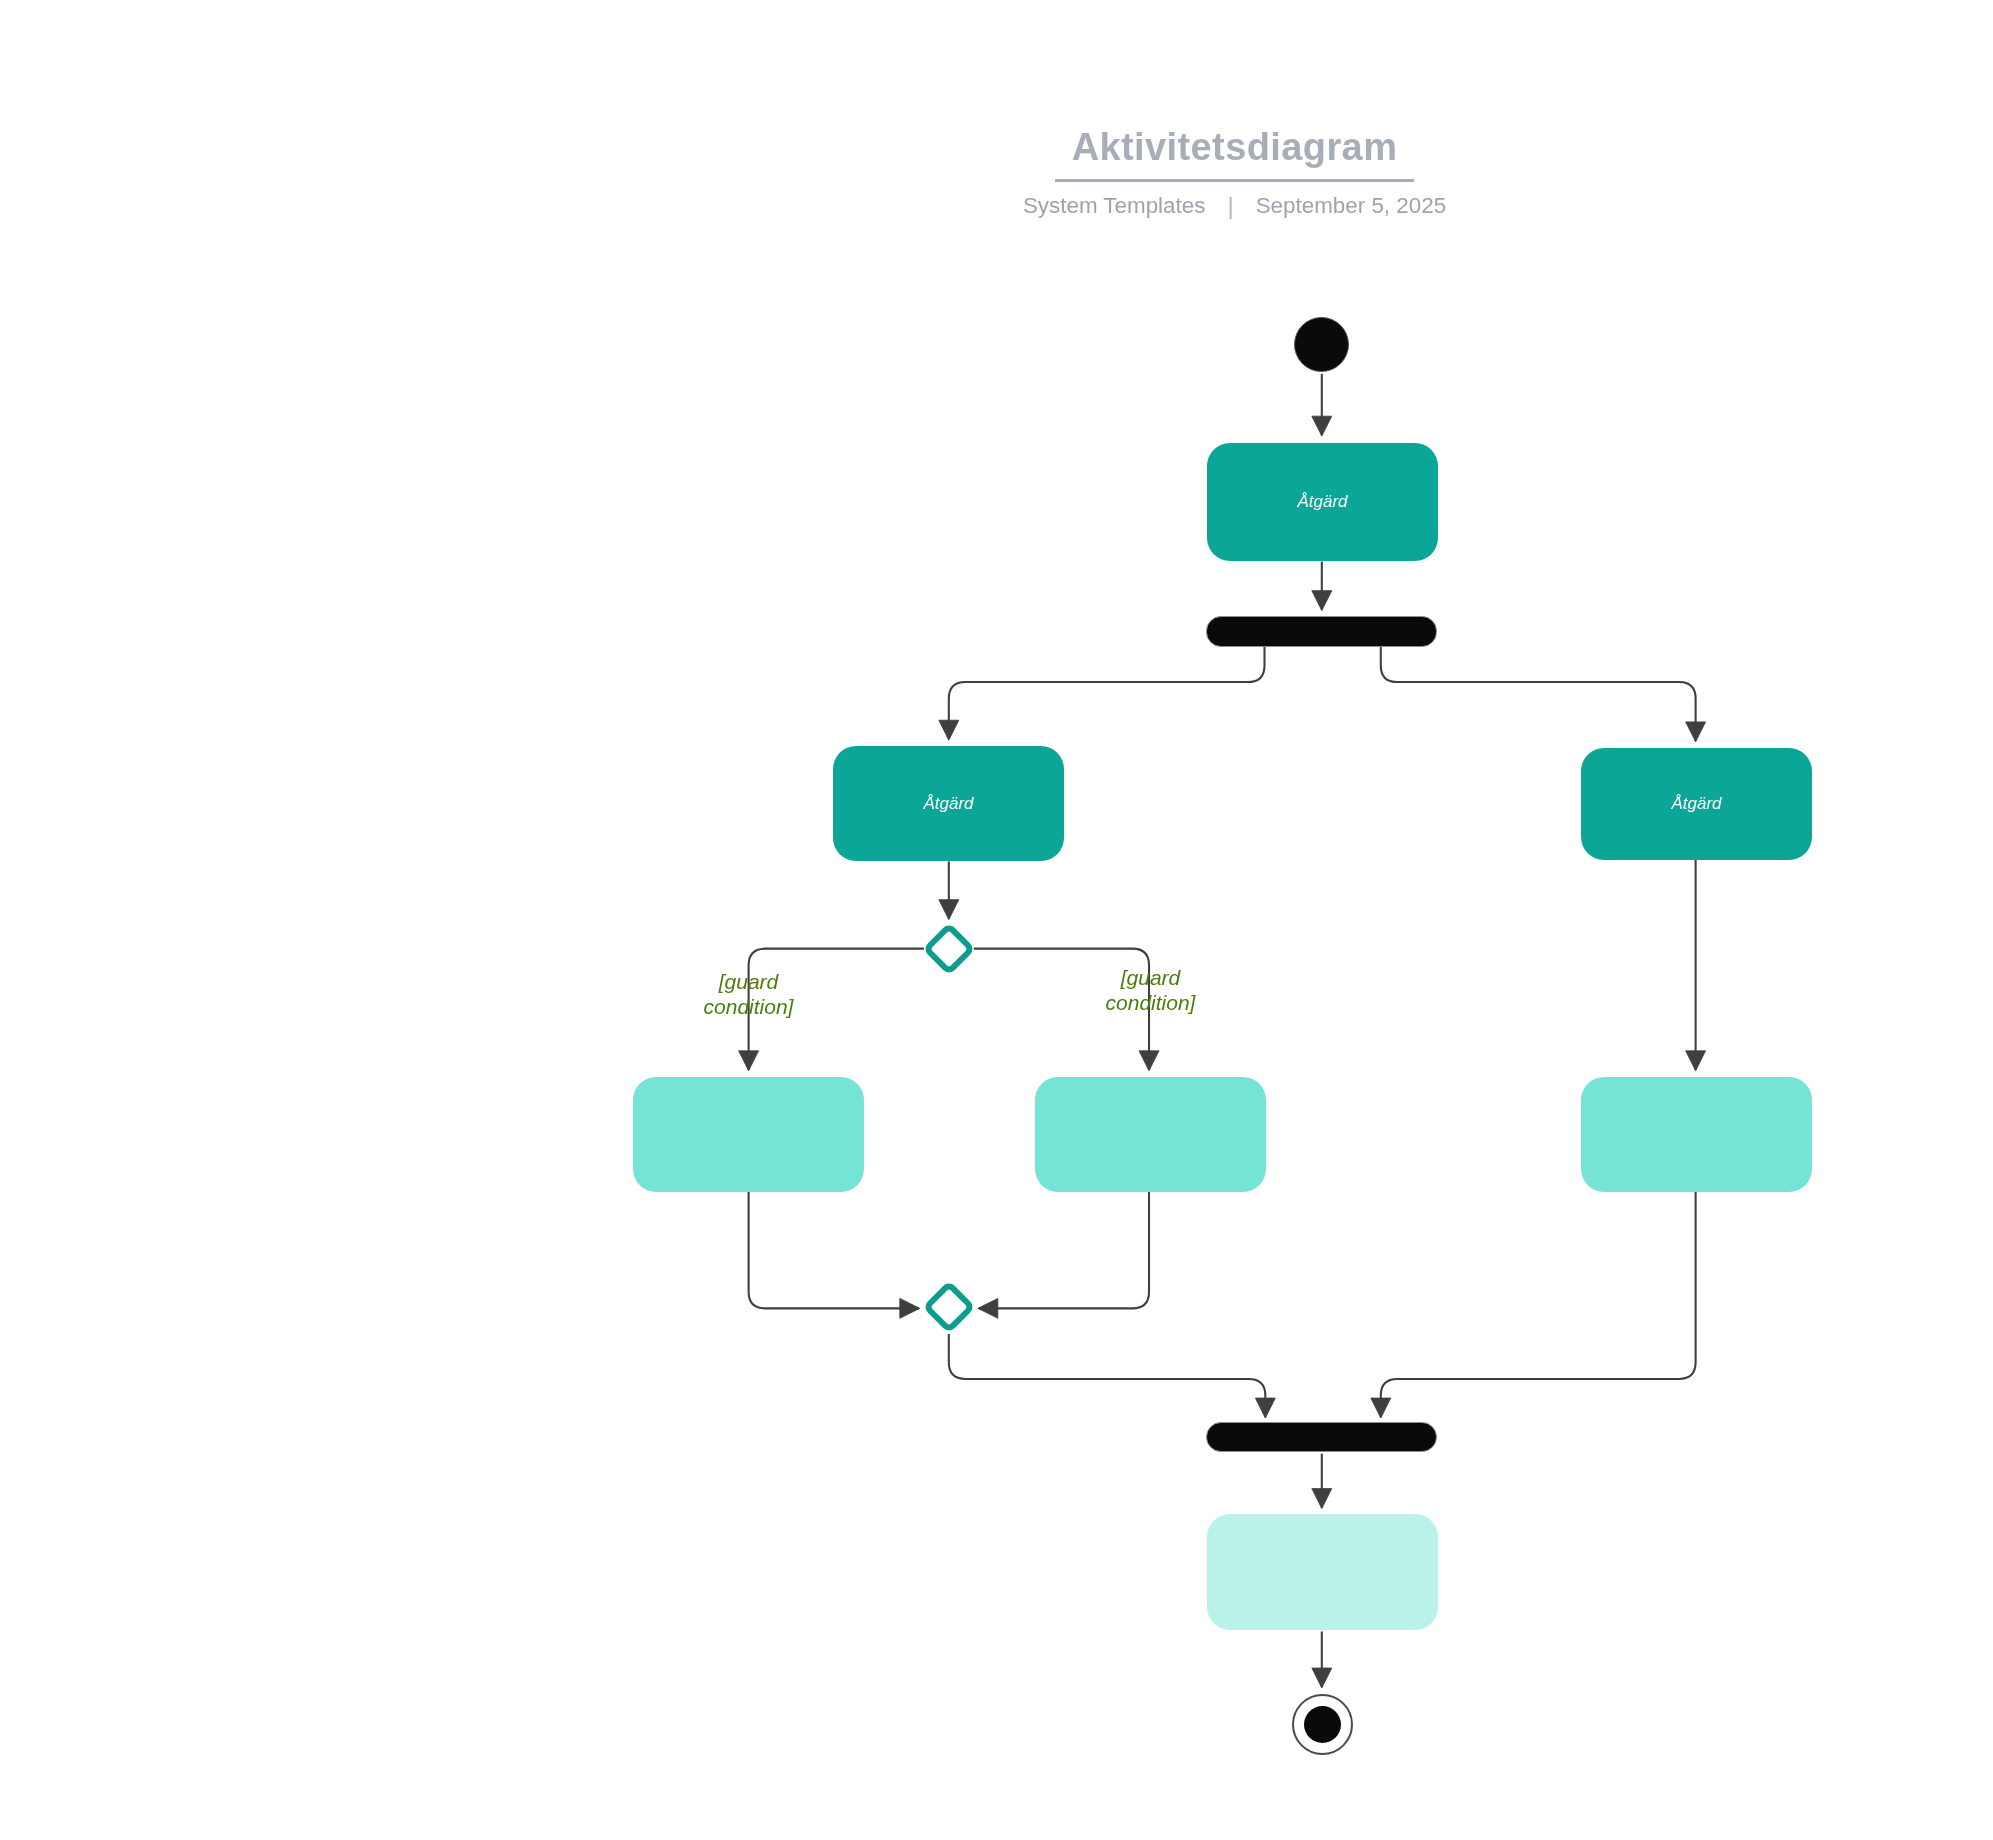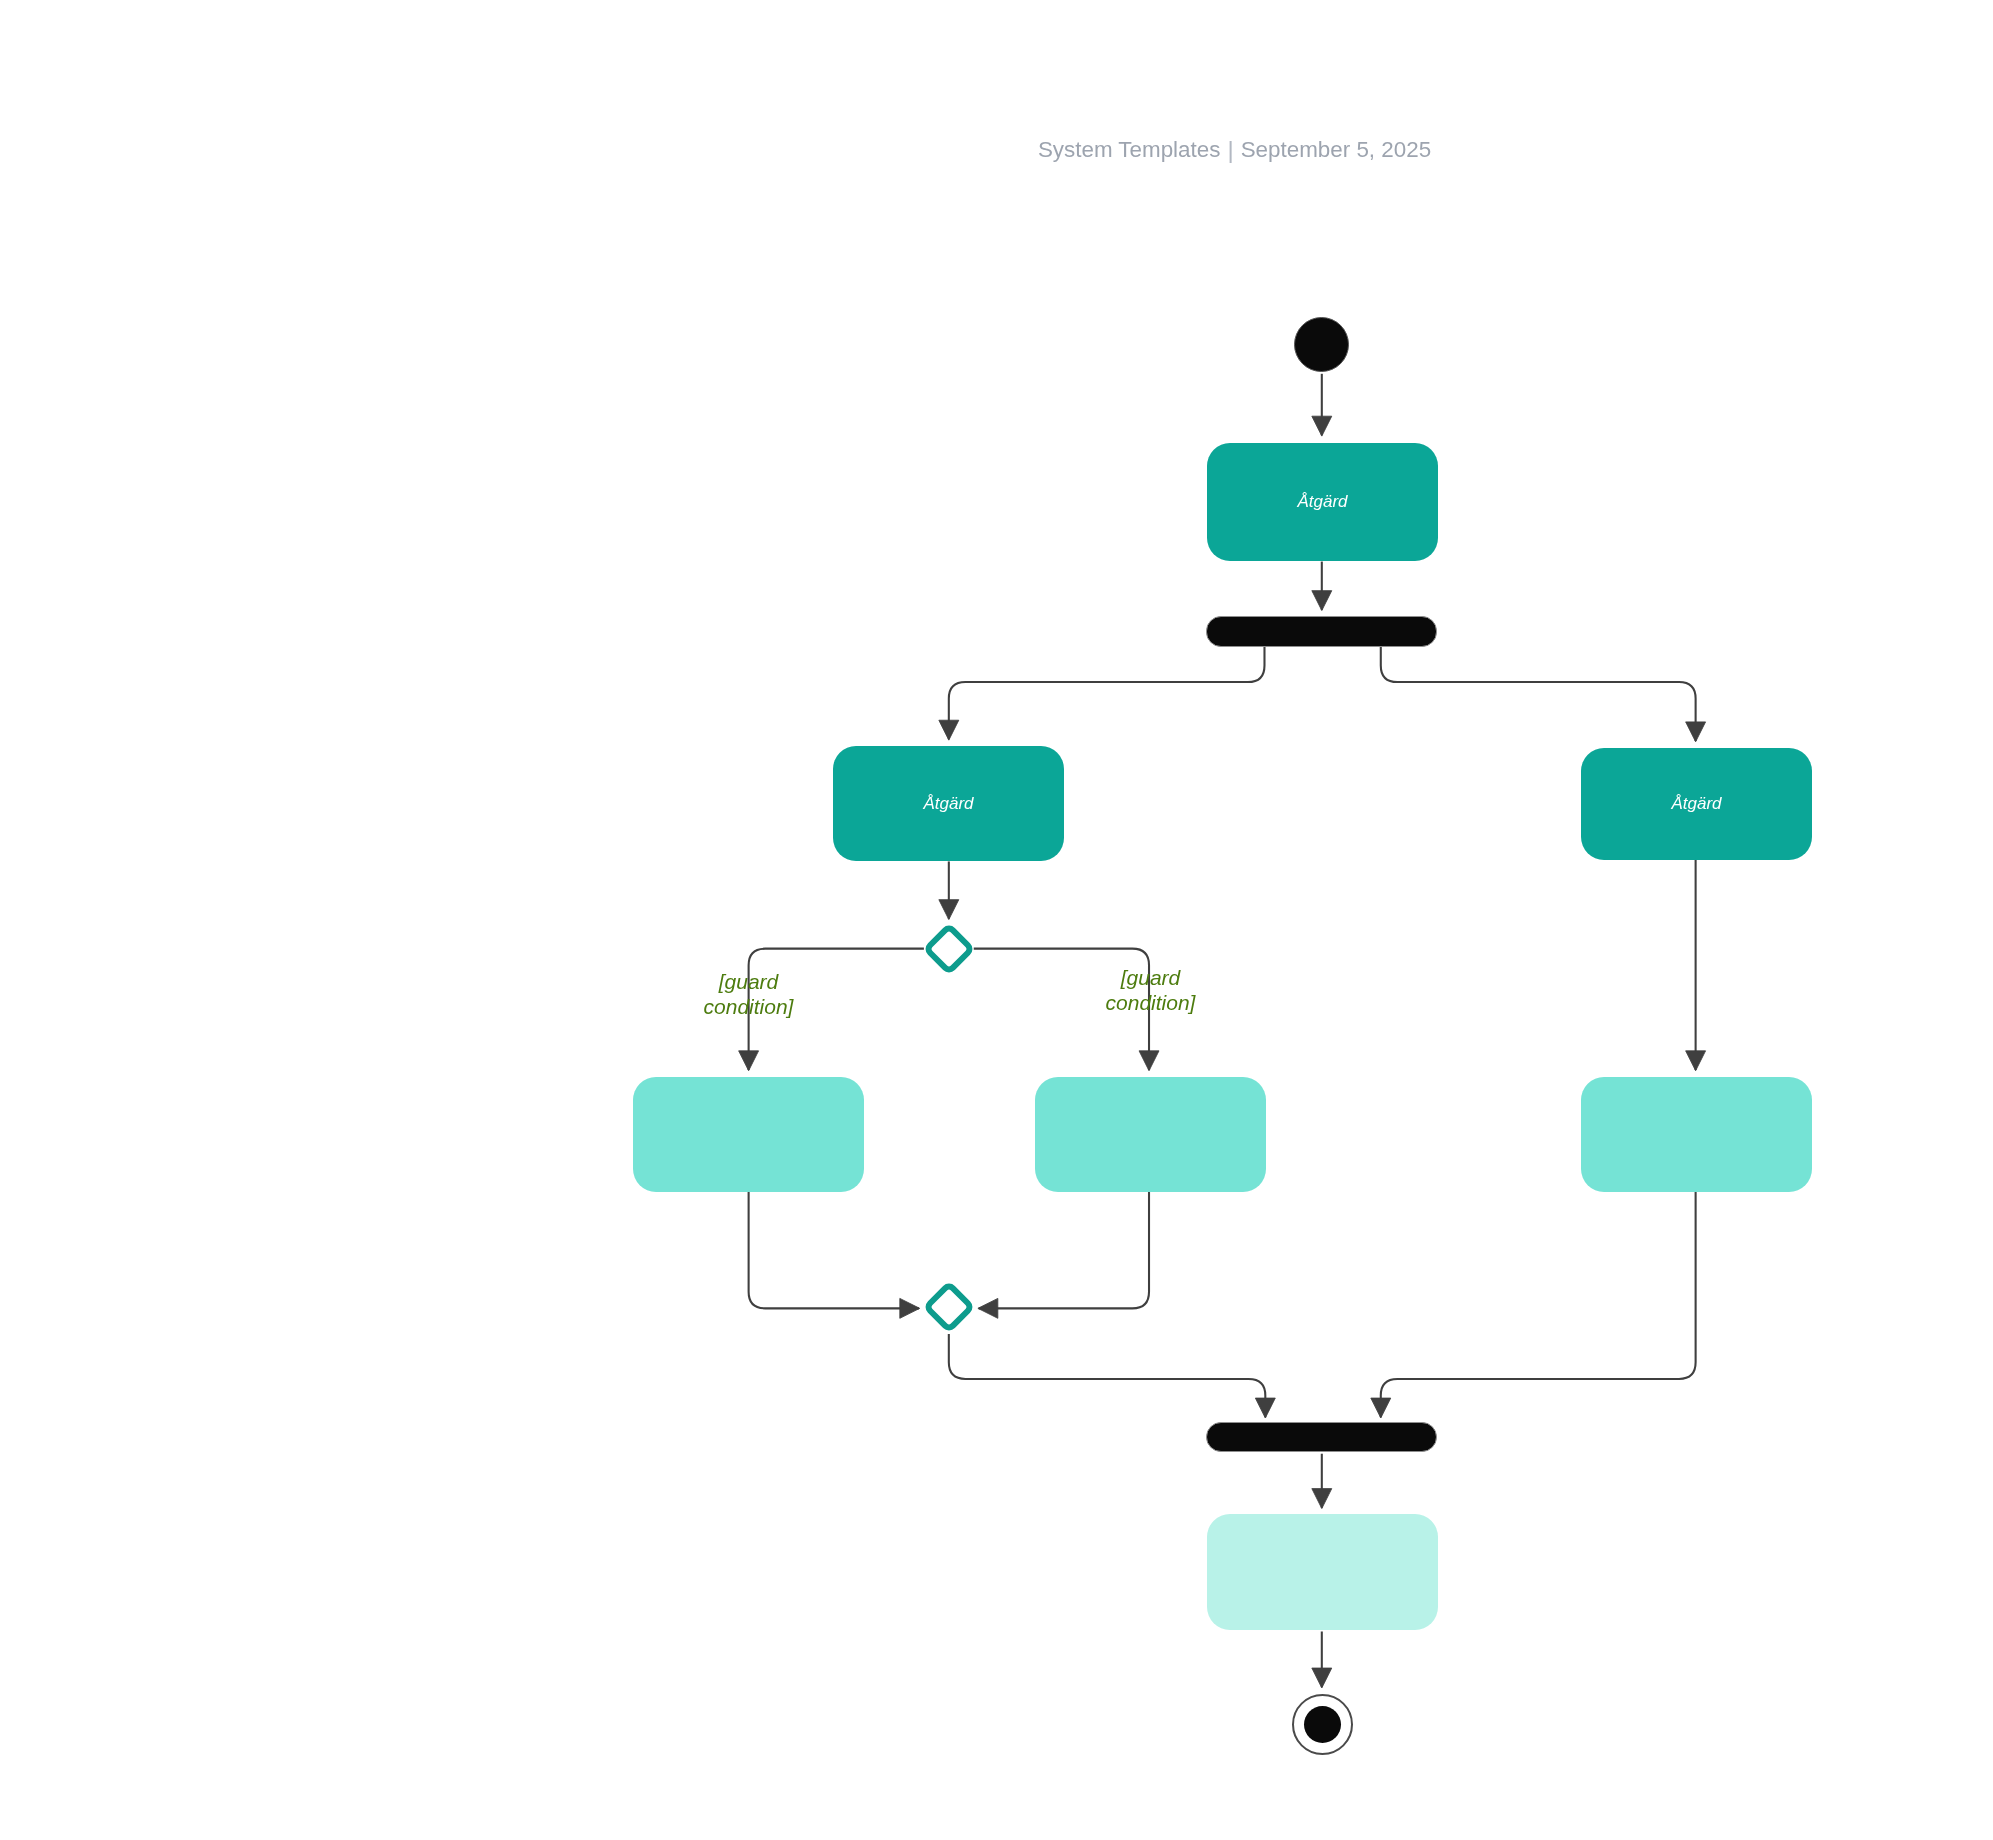--- a/index.html
+++ b/index.html
@@ -19,21 +19,21 @@
   .header .title{
     font-size:38px;font-weight:700;color:#A8AEB8;
     letter-spacing:0.4px;
     padding-bottom:10px;
     border-bottom:3.3px solid #A8AEB8;
     white-space:nowrap;
   }
   .header .subtitle{
     margin-top:10px;
     font-size:22.4px;color:#9DA4AF;
-    display:flex;justify-content:center;align-items:center;gap:7px;
+    display:flex;justify-content:center;align-items:center;gap:22px;
     white-space:nowrap;
   }
   .header .subtitle .divider{color:#B2B8C2;font-weight:300;font-size:24px;}
 
   
   .node{position:absolute;box-sizing:border-box;}
 
   .action{
     border-radius:23px;
     display:flex;align-items:center;justify-content:center;
@@ -82,20 +82,21 @@
   svg.edges path.edge{
     fill:none;stroke:#3F3F3F;stroke-width:2.5px;
   }
 </style>
 </head>
 <body>
 
 <div id="canvas">
 
   <div class="header">
+    <div class="title">Aktivitetsdiagram</div>
     <div class="subtitle">
       <span>System Templates</span>
       <span class="divider">|</span>
       <span>September 5, 2025</span>
     </div>
   </div>
 
   <svg class="edges" width="1994" height="1840" viewBox="0 0 2400 2215">
     <defs>
       <marker id="arrow" markerUnits="userSpaceOnUse" markerWidth="30" markerHeight="30" viewBox="0 0 30 30" refX="26" refY="15" orient="auto">

